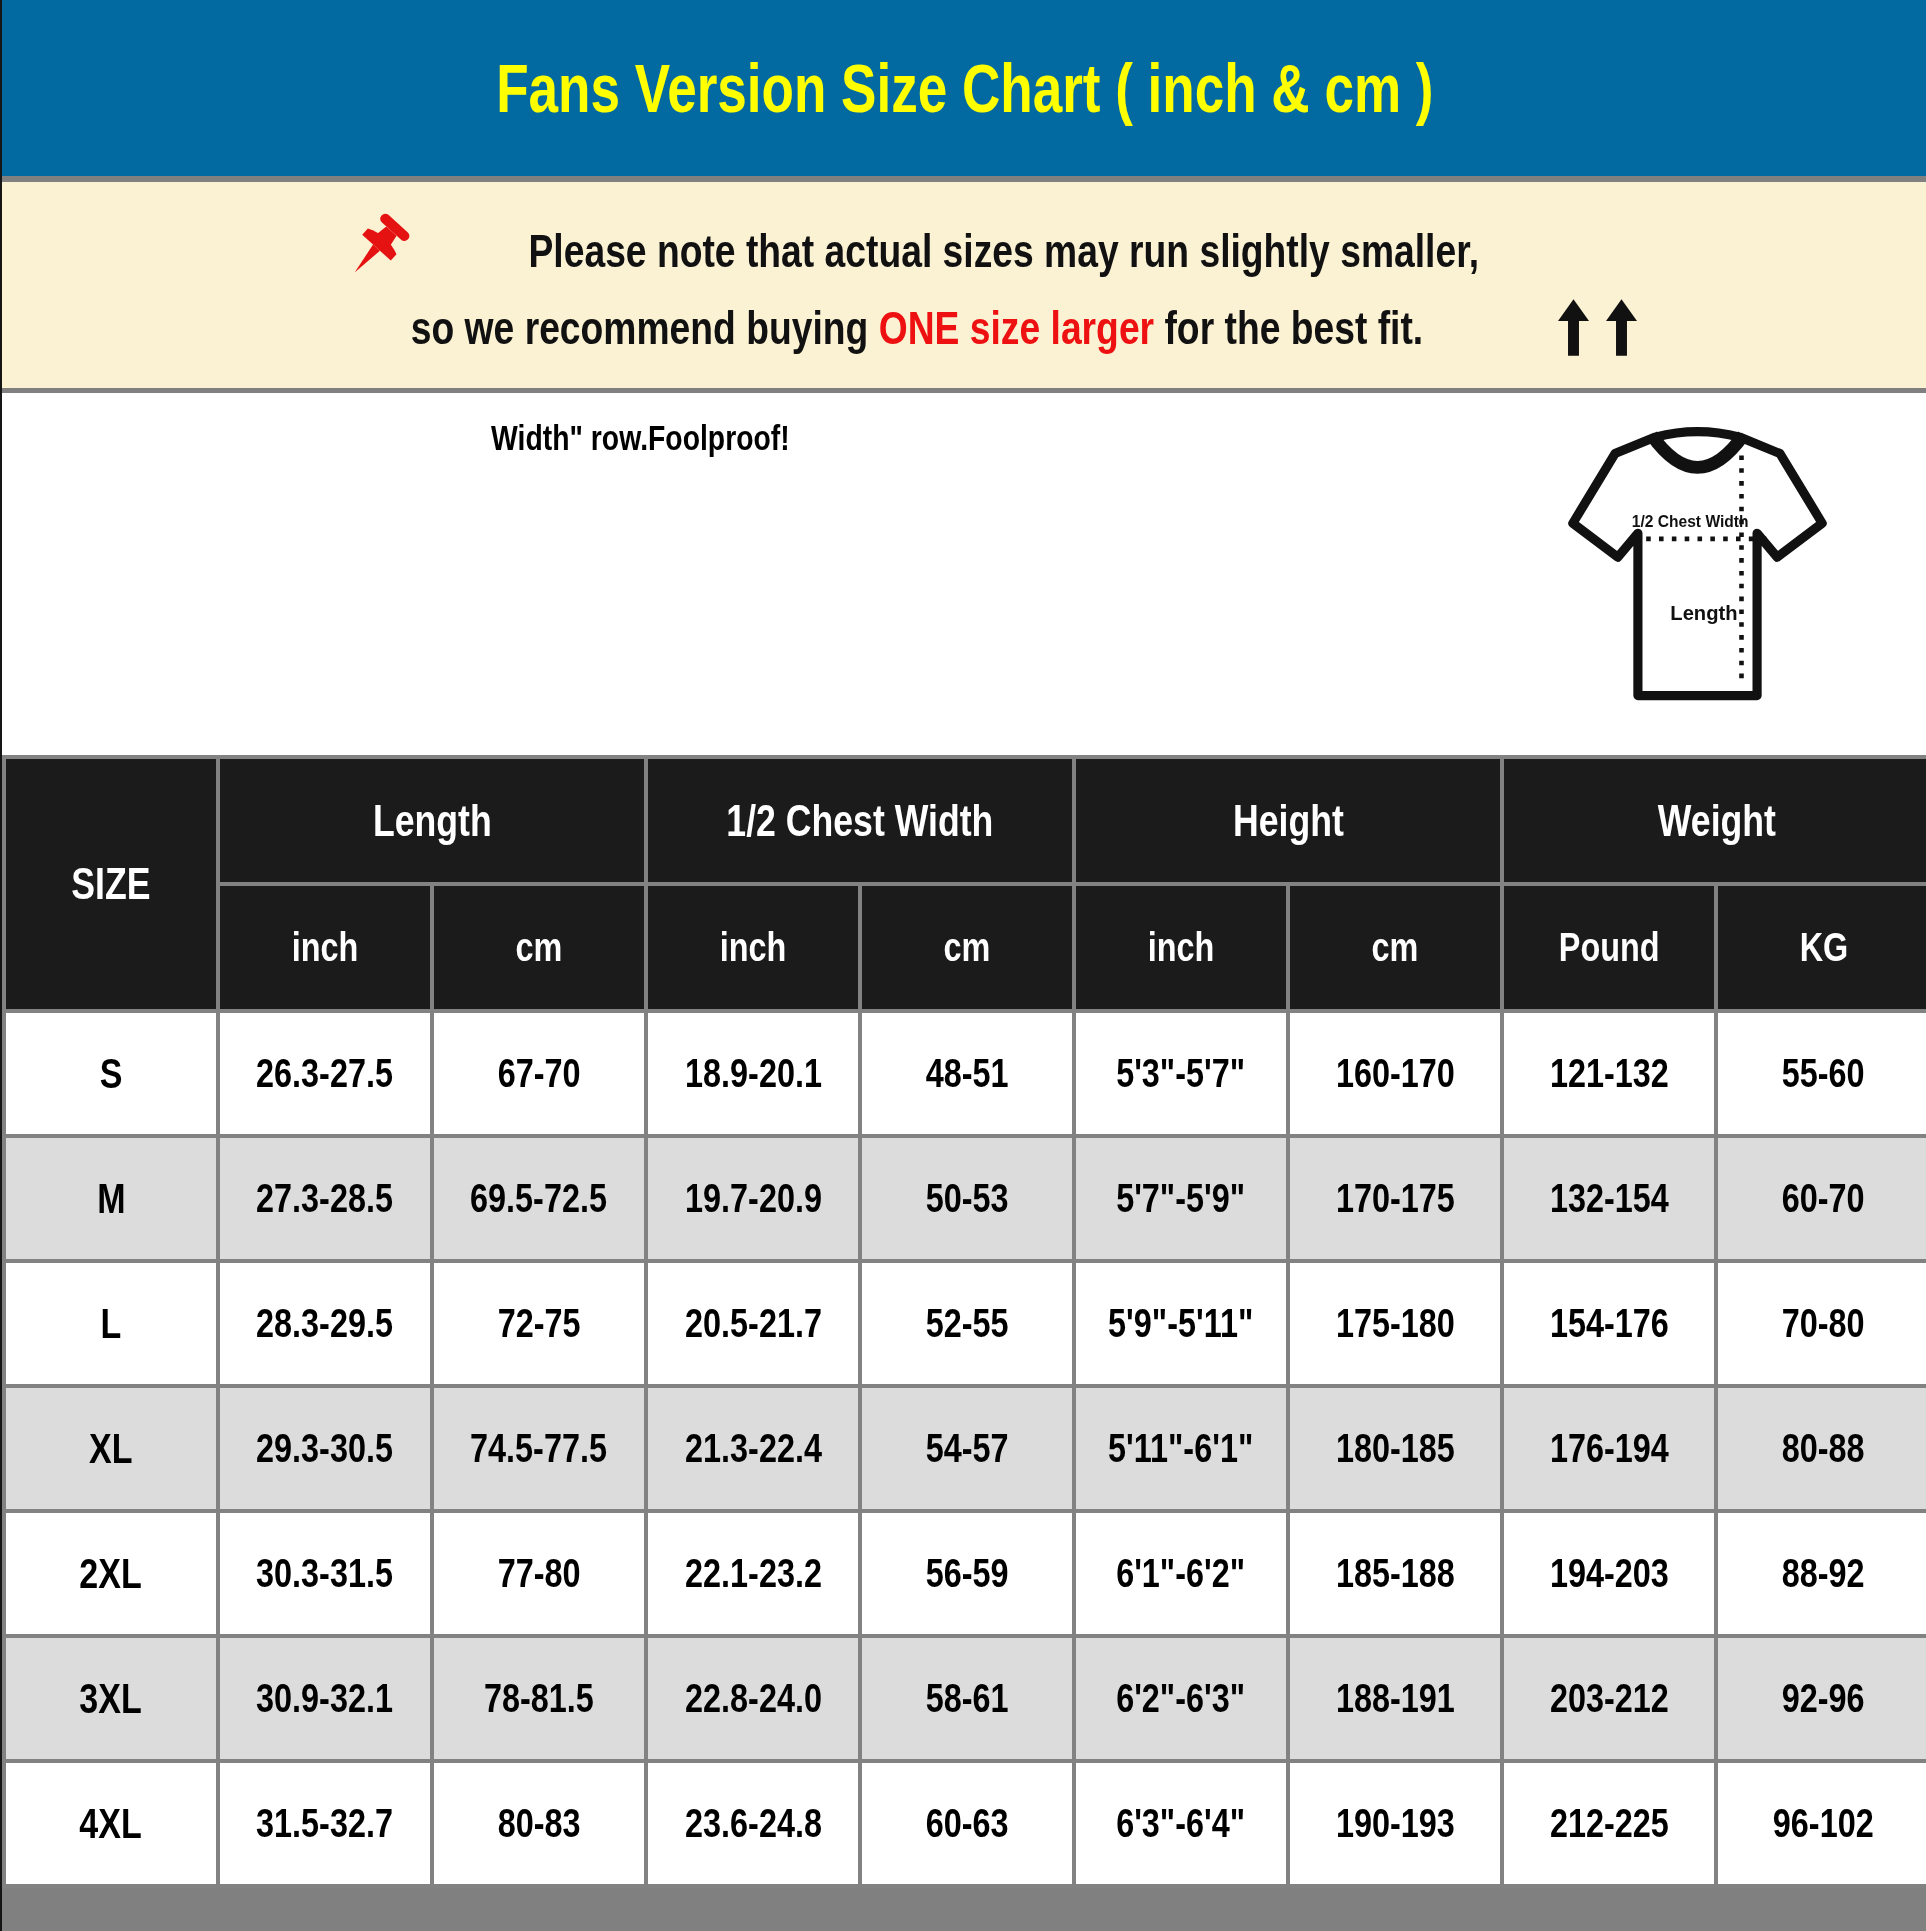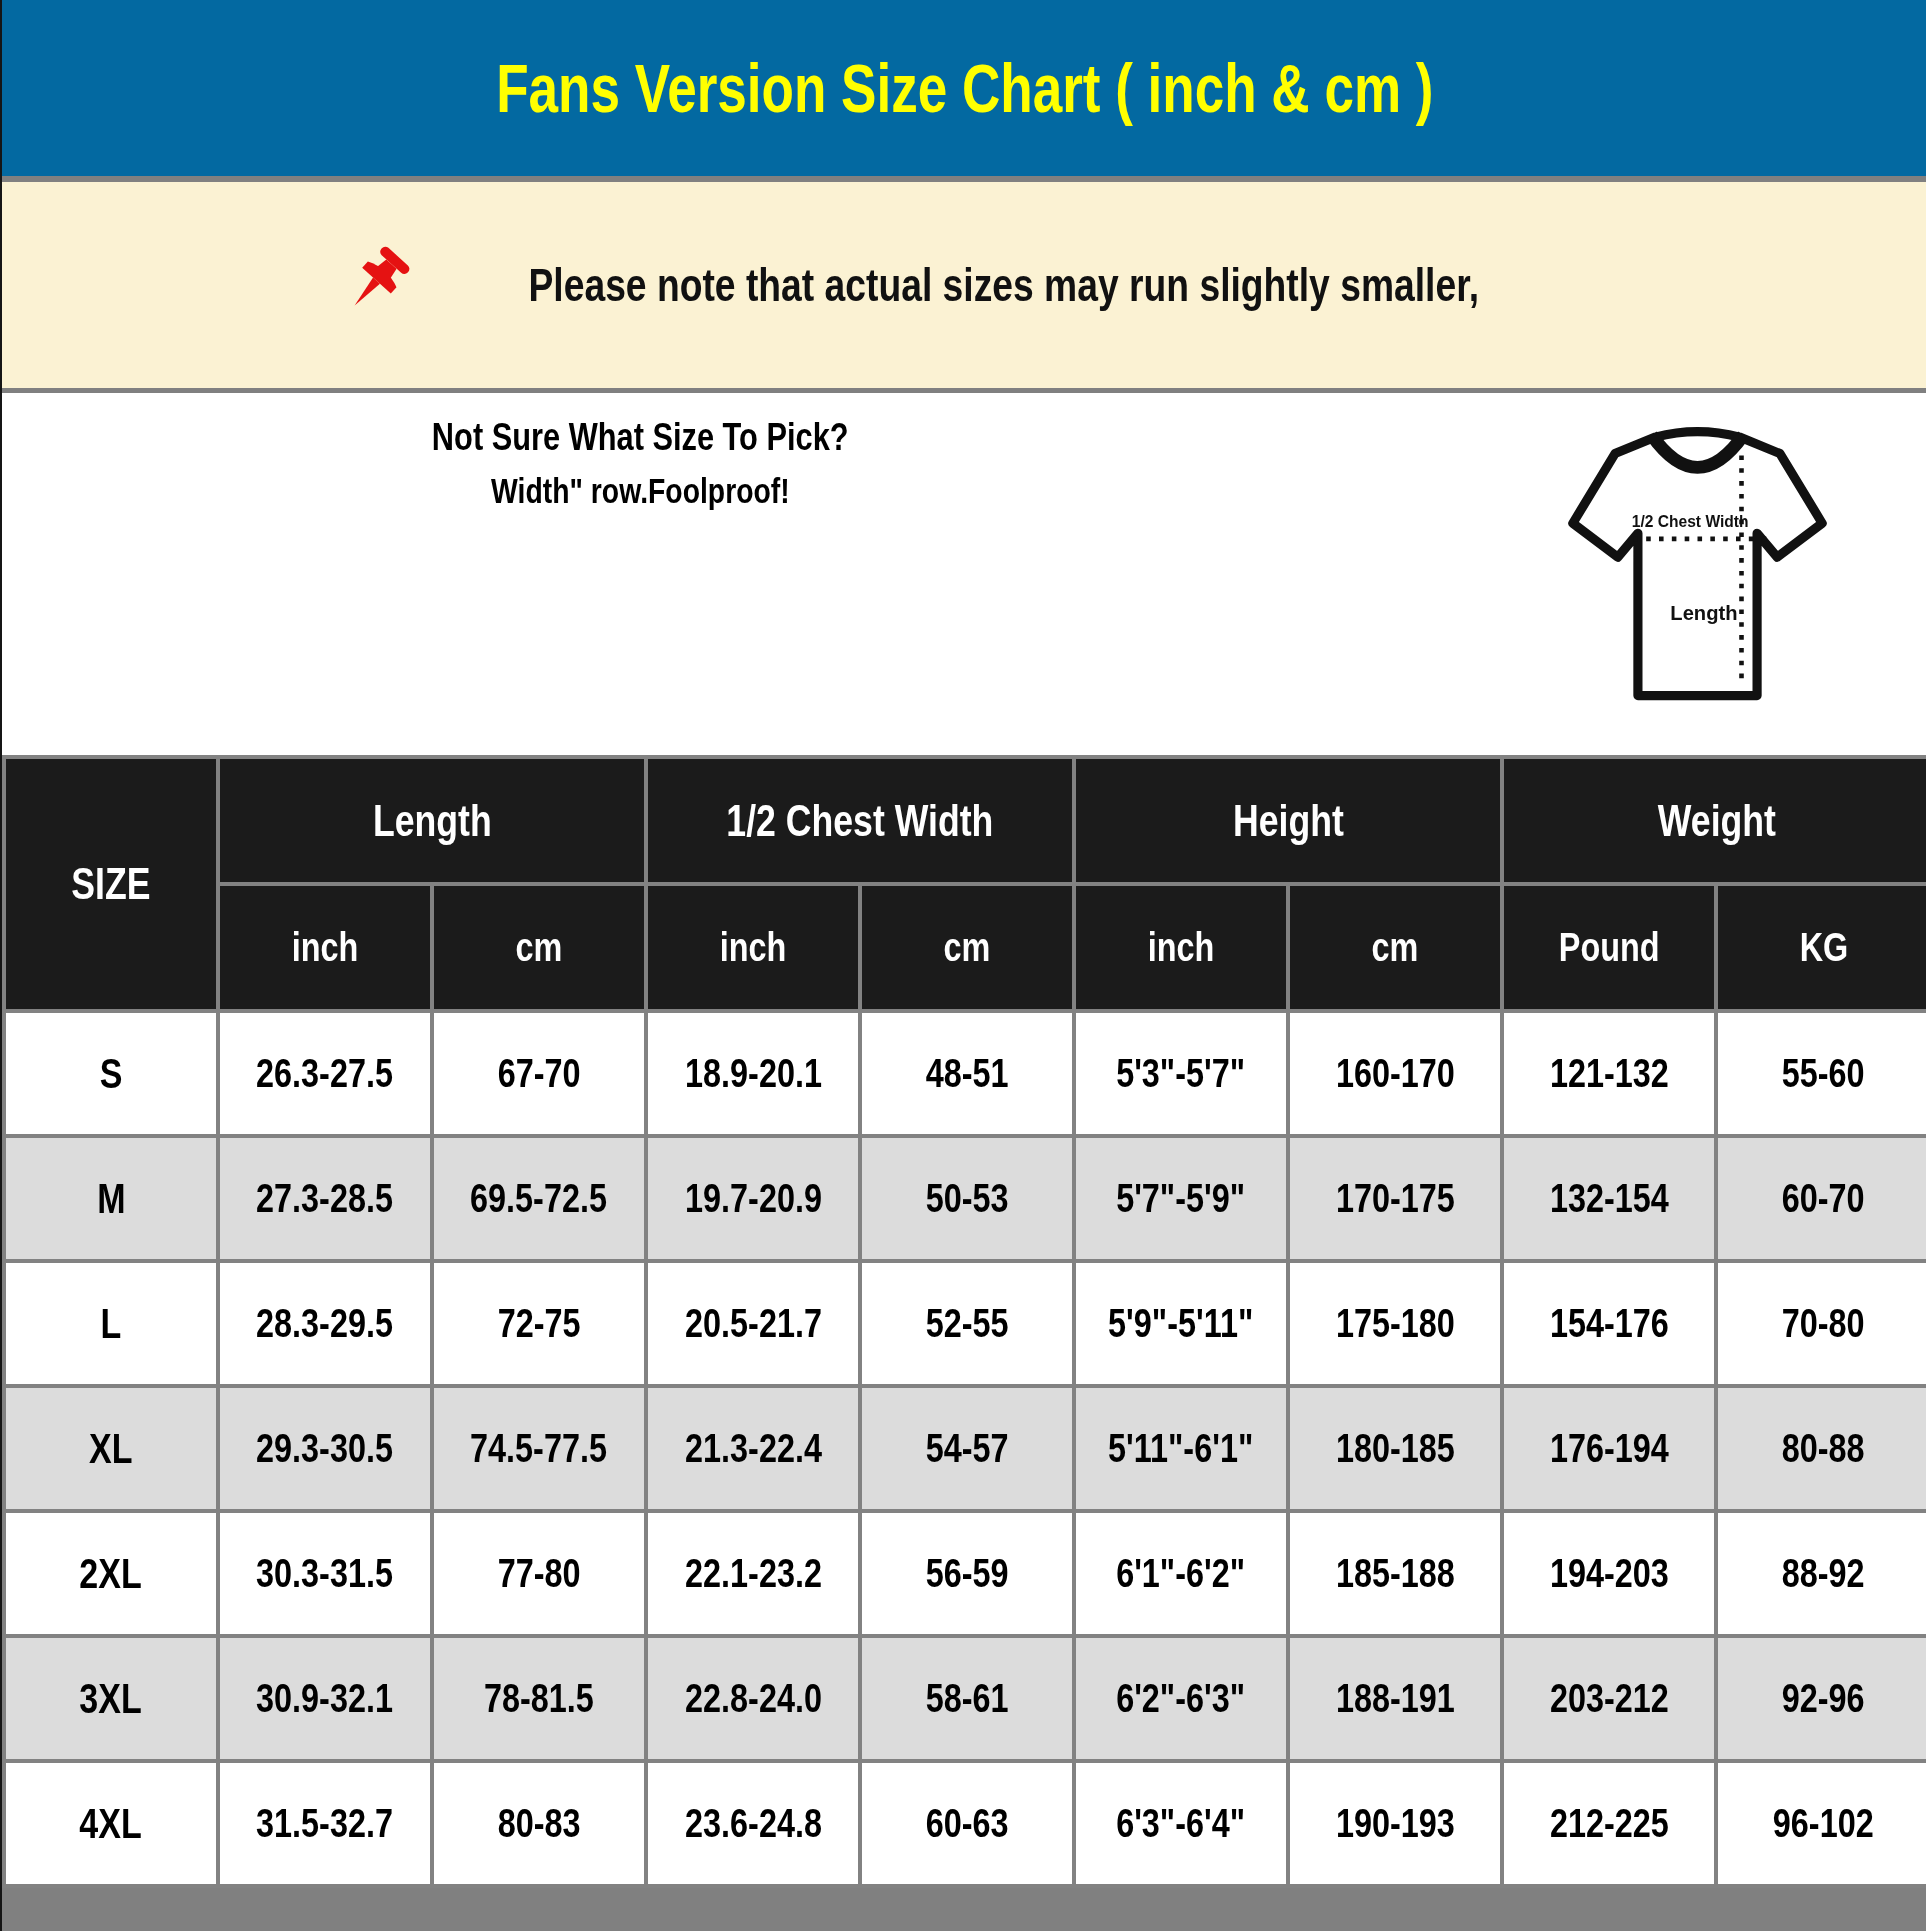--- a/index.html
+++ b/index.html
@@ -130,25 +130,33 @@
       <svg class="pin-icon" viewBox="0 0 100 100" aria-hidden="true">
         <g fill="#e51212" transform="rotate(42 50 45)">
           <rect x="27" y="3" width="46" height="13" rx="6"></rect>
           <path d="M41 16 L59 16 L62 34 L38 34 Z"></path>
           <path d="M25 34 Q50 23 75 34 L75 45 L25 45 Z"></path>
           <path d="M44 45 L56 45 L50.5 88 Z"></path>
         </g>
       </svg>
       <span class="condX">Please note that actual sizes may run slightly smaller,</span>
     </div>
+    <div class="notice-line">
+      <span class="condX"><span>so we recommend buying&nbsp;</span><span class="red">ONE size larger</span><span>&nbsp;for the best fit.</span></span>
+      <svg class="up-arrow" viewBox="0 0 34 62" aria-hidden="true">
+        <polygon points="17,0 34,24 23,24 23,62 11,62 11,24 0,24" fill="#111"></polygon>
+      </svg>
+      <svg class="up-arrow" viewBox="0 0 34 62" aria-hidden="true">
+        <polygon points="17,0 34,24 23,24 23,62 11,62 11,24 0,24" fill="#111"></polygon>
+      </svg>
+    </div>
   </section>
 
   <section class="guide-band">
     <div class="guide-text">
-      <div class="g-line heading"><span class="condX">Not Sure What Size To Pick?</span></div>
       <div class="g-line"><span class="condX">Width" row.Foolproof!</span></div>
     </div>
 
     <svg class="tshirt" viewBox="0 0 300 330" aria-hidden="true">
       <path d="M104 26 L60 44 L14 120 L63 157 L85 131 L85 308 L215 308 L215 131 L237 157 L286 120 L240 44 L196 26 Q150 14 104 26 Z" fill="#ffffff" stroke="#111" stroke-width="10" stroke-linejoin="round"></path>
       <path d="M100 24 Q150 94 200 24" fill="none" stroke="#111" stroke-width="14"></path>
       <line x1="80" y1="137" x2="231" y2="137" stroke="#111" stroke-width="5" stroke-dasharray="5 9"></line>
       <line x1="198" y1="46" x2="198" y2="296" stroke="#111" stroke-width="5" stroke-dasharray="5 9"></line>
       <text x="142" y="124" text-anchor="middle" font-size="17">1/2 Chest Width</text>
       <text x="157" y="226" text-anchor="middle" font-size="22">Length</text>

